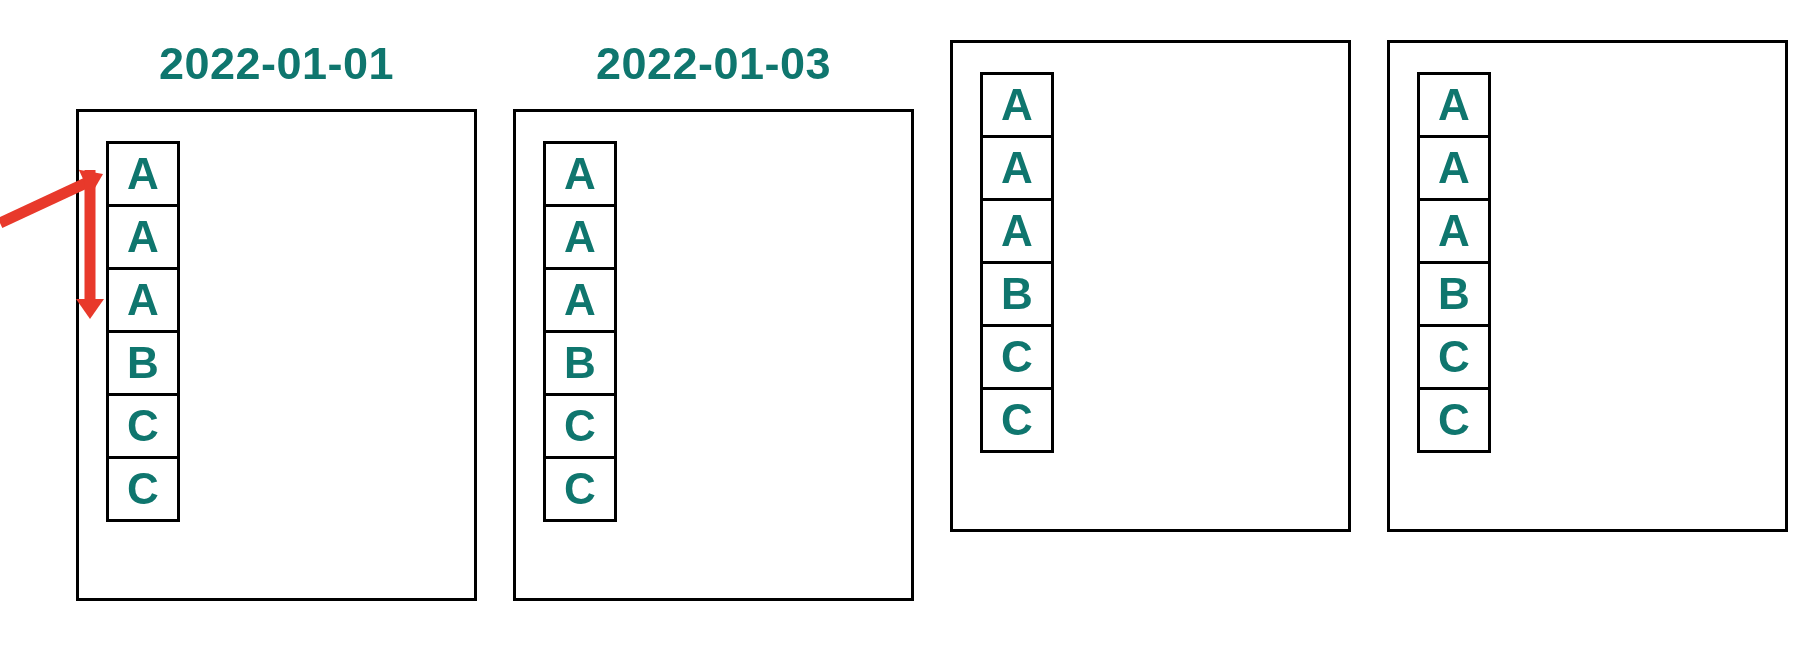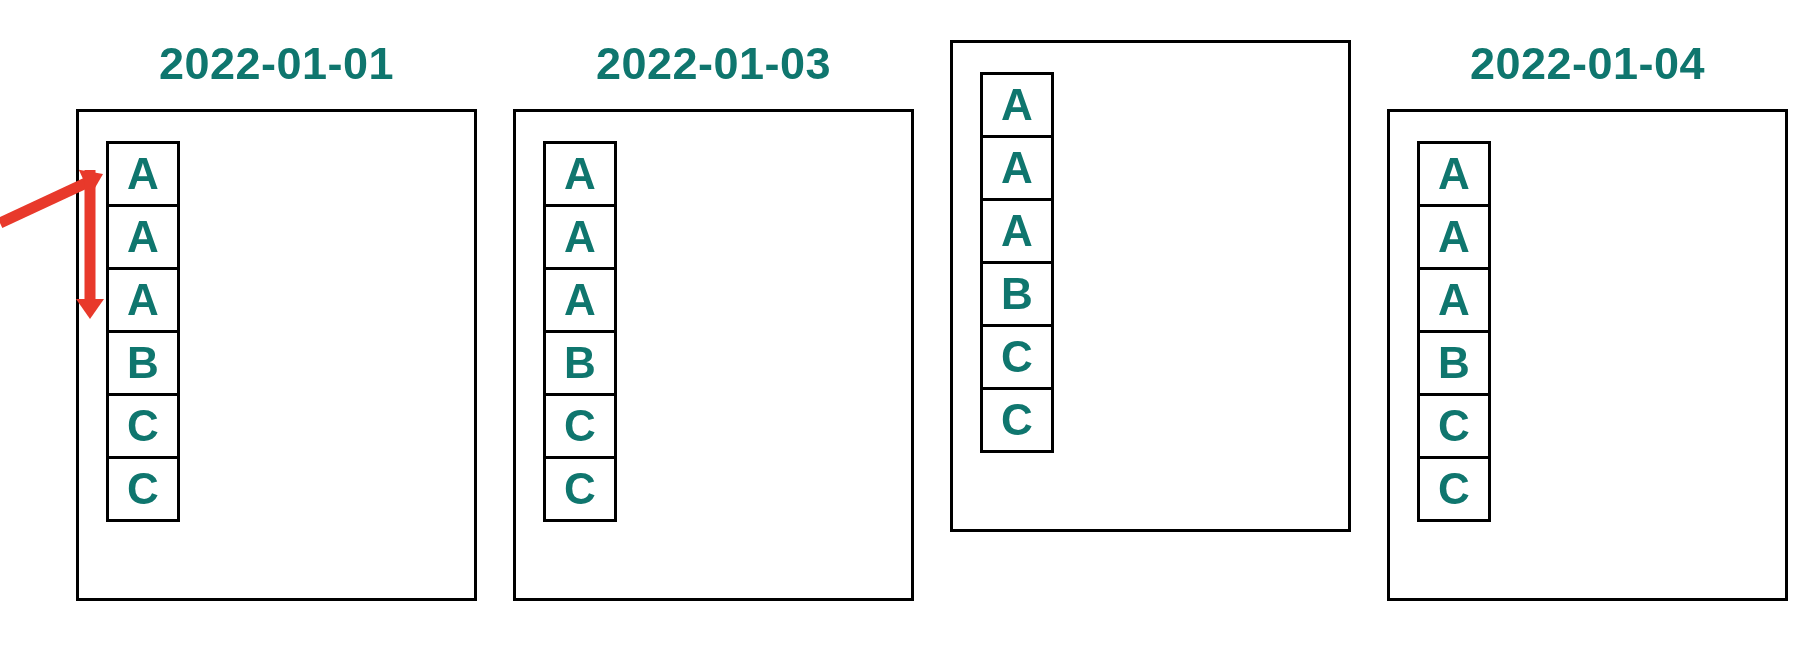--- a/index.html
+++ b/index.html
@@ -116,21 +116,20 @@
           <div class="cell">A</div>
           <div class="cell">A</div>
           <div class="cell">B</div>
           <div class="cell">C</div>
           <div class="cell">C</div>
         </div>
       </div>
     </section>
 
     <section class="panel">
-      <h2 class="panel-title">2022-01-04</h2>
       <div class="panel-frame">
         <div class="cell-stack">
           <div class="cell">A</div>
           <div class="cell">A</div>
           <div class="cell">A</div>
           <div class="cell">B</div>
           <div class="cell">C</div>
           <div class="cell">C</div>
         </div>
       </div>

